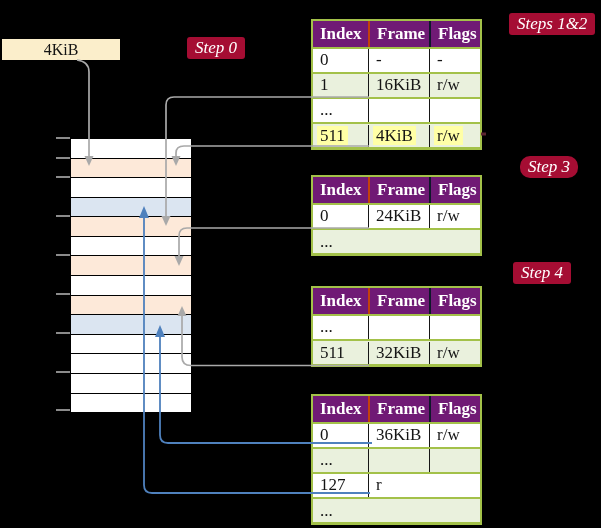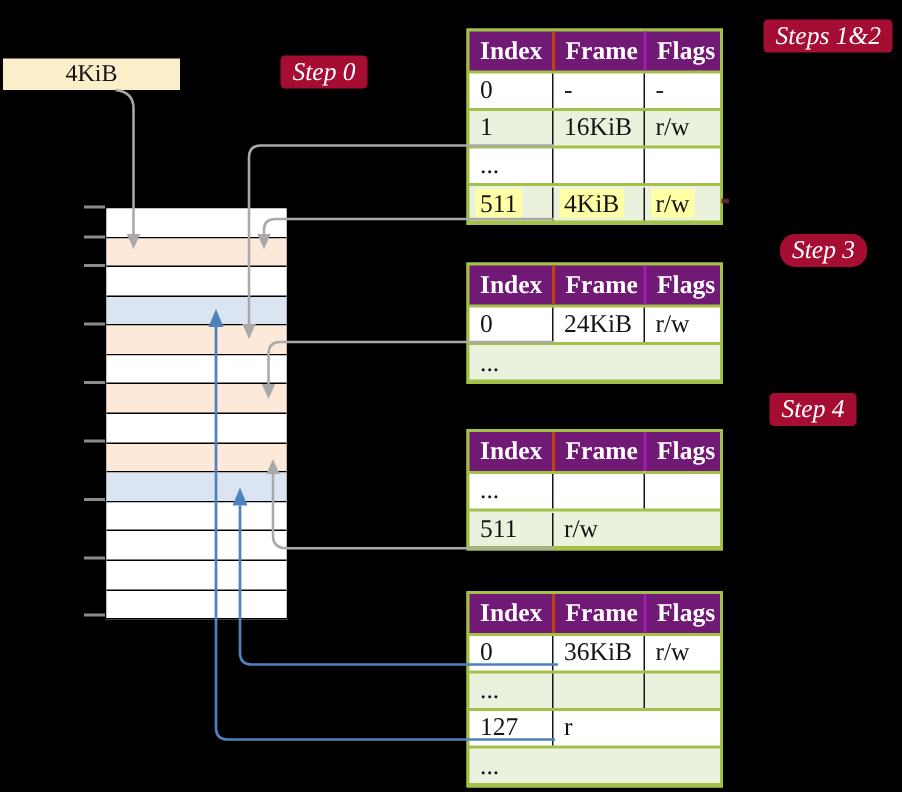--- a/index.html
+++ b/index.html
@@ -32,21 +32,21 @@
   .tick{position:absolute;left:56px;width:14px;height:2px;background:#8b8b8b;}
 
   
   .pt{position:absolute;left:311px;width:171px;box-sizing:border-box;
       border:2px solid #a3c149;border-bottom-width:3px;background:#a3c149;}
   .pt-header{display:flex;height:26px;background:#701a75;margin-bottom:2px;}
   .pt-header .hc{box-sizing:border-box;color:#fff;font-weight:bold;
                  font-size:17px;line-height:25px;padding-left:7px;}
   .pt-header .hc:nth-child(1){width:55px;}
   .pt-header .hc:nth-child(2){width:61px;border-left:2px solid #c2410c;}
-  .pt-header .hc:nth-child(3){width:51px;border-left:2px solid #a21caf;}
+  .pt-header .hc:nth-child(3){width:51px;border-left:2px solid #0f172a;}
   .pt-row{display:flex;height:23px;background:#fff;margin-bottom:2px;}
   .pt-row:last-child{margin-bottom:0;align-items:flex-end;}
   .pt-row .c{box-sizing:border-box;font-size:17px;line-height:22px;
              color:#141414;padding-left:7px;}
   .pt-row .c:nth-child(1){width:55px;}
   .pt-row .c:nth-child(2){width:61px;border-left:1px solid #161616;}
   .pt-row .c:nth-child(3){width:51px;border-left:1px solid #161616;}
   .pt-row.shaded{background:#eaf1dd;}
   .pt-row.highlighted .cv{background:#ffffa6;padding:0 3px 0 0;}
   .pt-row.highlighted .c{padding-left:4px;}
@@ -149,20 +149,21 @@
       <div class="hc">Frame</div>
       <div class="hc">Flags</div>
     </div>
     <div class="pt-row plain">
       <div class="c"><span class="cv">...</span></div>
       <div class="c"><span class="cv"></span></div>
       <div class="c"><span class="cv"></span></div>
     </div>
     <div class="pt-row shaded">
       <div class="c"><span class="cv">511</span></div>
+      <div class="c"><span class="cv">32KiB</span></div>
       <div class="c"><span class="cv">r/w</span></div>
     </div>
   </div>
 
   <div class="pt t4">
     <div class="pt-header">
       <div class="hc">Index</div>
       <div class="hc">Frame</div>
       <div class="hc">Flags</div>
     </div>

